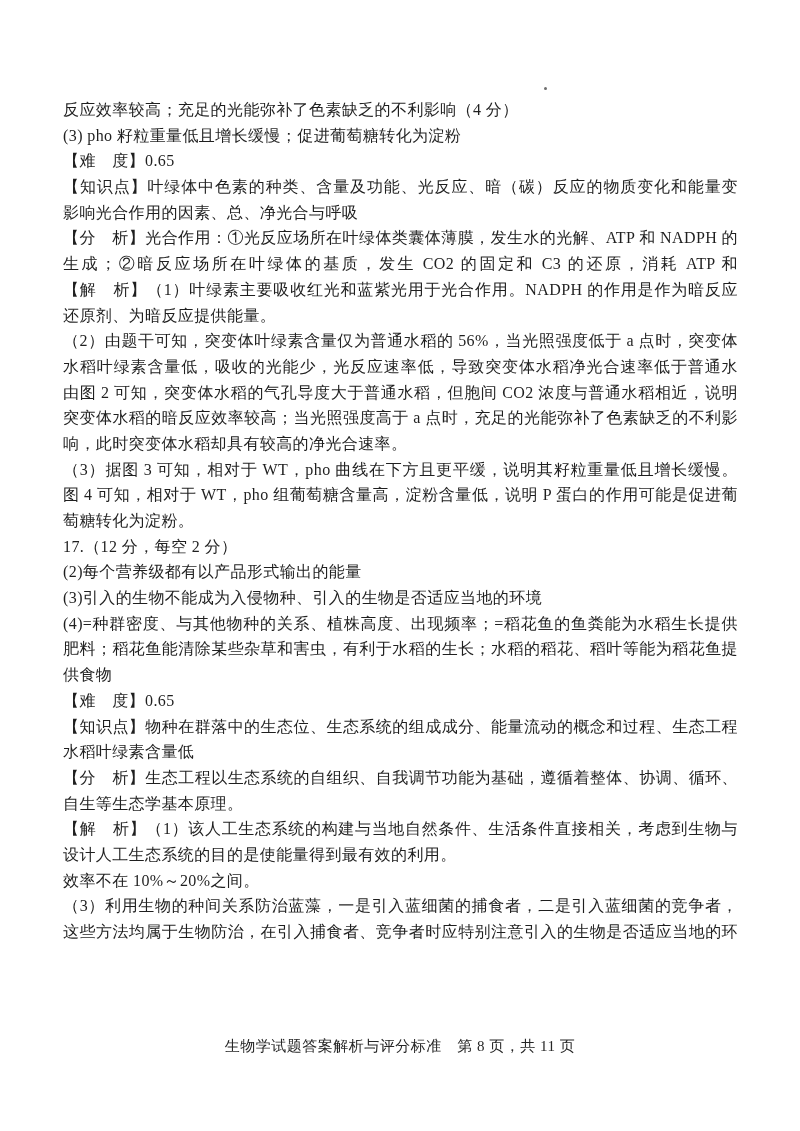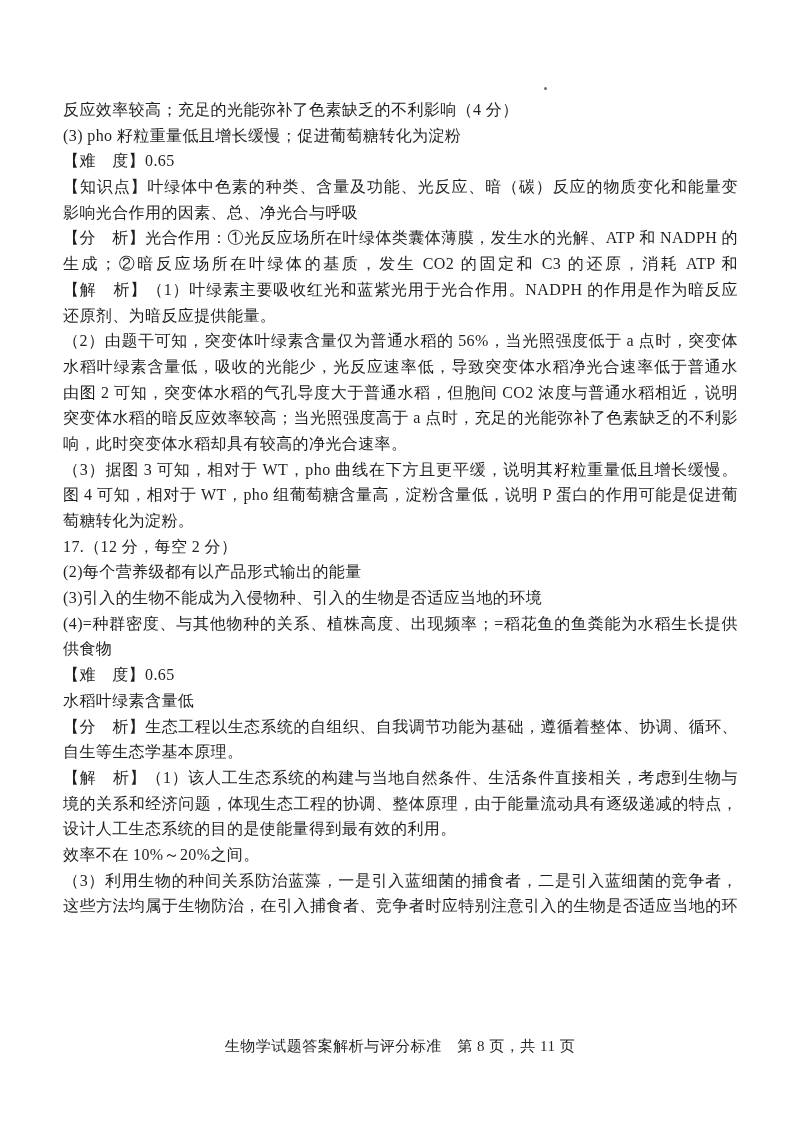--- a/index.html
+++ b/index.html
@@ -78,27 +78,28 @@
       <div class="line just">由图 2 可知，突变体水稻的气孔导度大于普通水稻，但胞间 CO2 浓度与普通水稻相近，说明</div>
       <div class="line just">突变体水稻的暗反应效率较高；当光照强度高于 a 点时，充足的光能弥补了色素缺乏的不利影</div>
       <div class="line">响，此时突变体水稻却具有较高的净光合速率。</div>
       <div class="line just">（3）据图 3 可知，相对于 WT，pho 曲线在下方且更平缓，说明其籽粒重量低且增长缓慢。由</div>
       <div class="line just">图 4 可知，相对于 WT，pho 组葡萄糖含量高，淀粉含量低，说明 P 蛋白的作用可能是促进葡</div>
       <div class="line">萄糖转化为淀粉。</div>
       <div class="line">17.（12 分，每空 2 分）</div>
       <div class="line">(2)每个营养级都有以产品形式输出的能量</div>
       <div class="line">(3)引入的生物不能成为入侵物种、引入的生物是否适应当地的环境</div>
       <div class="line just">(4)=种群密度、与其他物种的关系、植株高度、出现频率；=稻花鱼的鱼粪能为水稻生长提供</div>
+      <div class="line just">肥料；稻花鱼能清除某些杂草和害虫，有利于水稻的生长；水稻的稻花、稻叶等能为稻花鱼提</div>
       <div class="line">供食物</div>
       <div class="line">【难　度】0.65</div>
+      <div class="line just">【知识点】物种在群落中的生态位、生态系统的组成成分、能量流动的概念和过程、生态工程</div>
       <div class="line">水稻叶绿素含量低</div>
       <div class="line just">【分　析】生态工程以生态系统的自组织、自我调节功能为基础，遵循着整体、协调、循环、</div>
       <div class="line">自生等生态学基本原理。</div>
       <div class="line just">【解　析】（1）该人工生态系统的构建与当地自然条件、生活条件直接相关，考虑到生物与环</div>
-      <div class="line just">境的关系和经济问题，体现生态工程的协调、整体原理，由于能量流动具有逐级递减的特点，</div>
       <div class="line">设计人工生态系统的目的是使能量得到最有效的利用。</div>
       <div class="line">效率不在 10%～20%之间。</div>
       <div class="line just">（3）利用生物的种间关系防治蓝藻，一是引入蓝细菌的捕食者，二是引入蓝细菌的竞争者，</div>
       <div class="line just">这些方法均属于生物防治，在引入捕食者、竞争者时应特别注意引入的生物是否适应当地的环</div>
     </main>
 
   <footer class="page-footer">
     <span>生物学试题答案解析与评分标准　第 8 页，共 11 页</span>
   </footer>
 </div>

